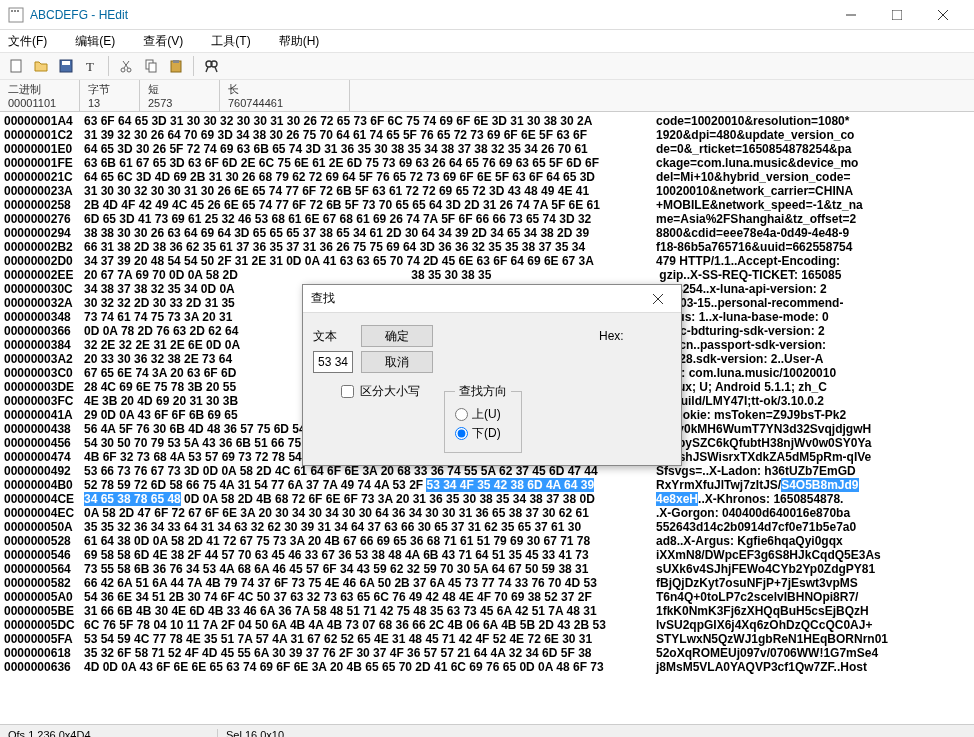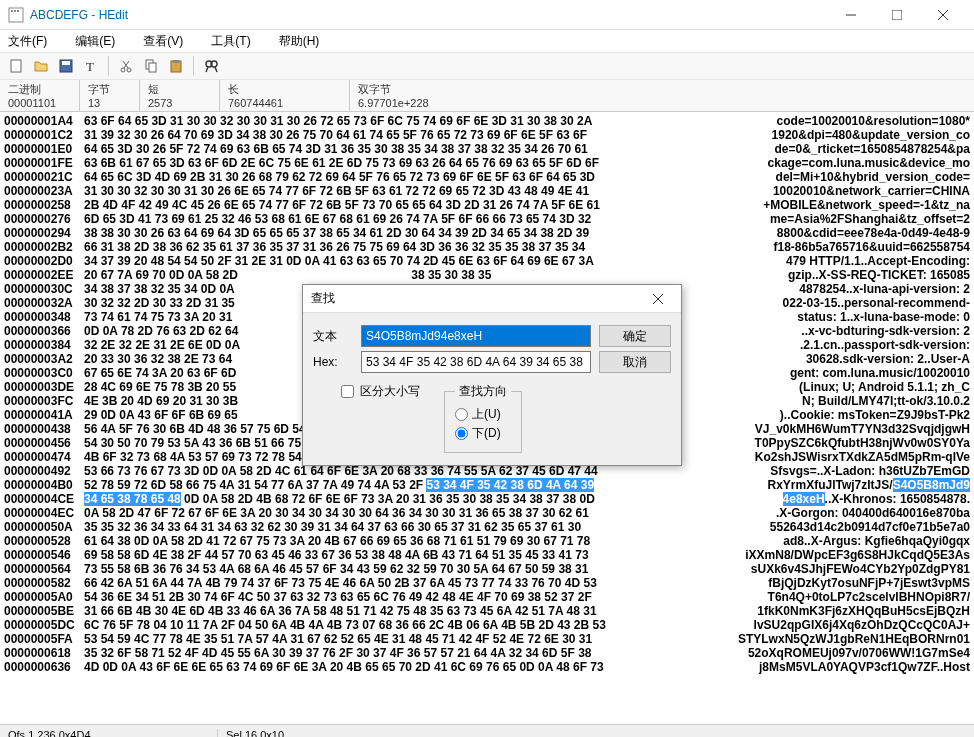--- a/index.html
+++ b/index.html
@@ -15,21 +15,21 @@
 .tbtn{width:24px;height:24px;display:flex;align-items:center;justify-content:center;color:#333}
 .tsep{width:1px;height:20px;background:#ccc;margin:0 4px}
 .infobar{height:32px;display:flex;background:#f8f8f8;border-bottom:1px solid #ccc}
 .infocell{border-right:1px solid #ccc;padding:2px 8px;display:flex;flex-direction:column;justify-content:center;font-size:11px}
 .infocell .lbl{color:#333}
 .infocell .val{color:#333}
 .hexarea{height:612px;overflow:hidden;font-family:Liberation Sans, sans-serif;font-size:12px;line-height:14px;white-space:pre;background:#fff;padding:2px 4px;font-weight:550}
 .hexrow{display:flex}
 .ofs{width:80px;text-align:left}
 .hex{width:572px;text-align:left}
-.asc{flex:1;text-align:right}
+.asc{flex:1;text-align:left}
 .statusbar{height:20px;display:flex;align-items:center;background:#f0f0f0;border-top:1px solid #ccc;font-size:11px}
 .statusbar .cell{padding:0 8px;border-right:1px solid #ccc}
 .hl{background:#3399ff;color:#fff}
 .dialog{position:absolute;left:302px;top:284px;width:380px;background:#f0f0f0;border:1px solid #888;box-shadow:2px 2px 8px rgba(0,0,0,.3)}
 .dlg-title{height:28px;background:#fff;display:flex;align-items:center;padding:0 8px;border-bottom:1px solid #ddd;font-size:12px}
 .dlg-title .t{flex:1}
 .dlg-close{width:30px;height:28px;display:flex;align-items:center;justify-content:center}
 .dlg-body{padding:12px 10px;display:grid;grid-template-columns:40px 1fr 72px;gap:4px 8px;align-items:center;font-size:12px}
 .dlg-body input[type=text]{width:100%;height:22px;padding:2px 4px;border:1px solid #7a7a7a;font-size:12px}
 .dlg-body input.sel{background:#0078d7;color:#fff}
@@ -145,24 +145,20 @@
       <span class="val">13</span>
     </div>
   <div class="infocell" style="width:80px">
       <span class="lbl">短</span>
       <span class="val">2573</span>
     </div>
   <div class="infocell" style="width:130px">
       <span class="lbl">长</span>
       <span class="val">760744461</span>
     </div>
-  <div class="infocell" style="width:120px;border-right:none">
-      <span class="lbl">双字节</span>
-      <span class="val">6.97701e+228</span>
-    </div>
 </div>
 
 <div class="hexarea" id="hexarea"><div class="hexrow"><span class="ofs">00000001A4</span><span class="hex">63 6F 64 65 3D 31 30 30 32 30 30 31 30 26 72 65 73 6F 6C 75 74 69 6F 6E 3D 31 30 38 30 2A</span><span class="asc">code=10020010&amp;resolution=1080*</span></div><div class="hexrow"><span class="ofs">00000001C2</span><span class="hex">31 39 32 30 26 64 70 69 3D 34 38 30 26 75 70 64 61 74 65 5F 76 65 72 73 69 6F 6E 5F 63 6F</span><span class="asc">1920&amp;dpi=480&amp;update_version_co</span></div><div class="hexrow"><span class="ofs">00000001E0</span><span class="hex">64 65 3D 30 26 5F 72 74 69 63 6B 65 74 3D 31 36 35 30 38 35 34 38 37 38 32 35 34 26 70 61</span><span class="asc">de=0&amp;_rticket=1650854878254&amp;pa</span></div><div class="hexrow"><span class="ofs">00000001FE</span><span class="hex">63 6B 61 67 65 3D 63 6F 6D 2E 6C 75 6E 61 2E 6D 75 73 69 63 26 64 65 76 69 63 65 5F 6D 6F</span><span class="asc">ckage=com.luna.music&amp;device_mo</span></div><div class="hexrow"><span class="ofs">000000021C</span><span class="hex">64 65 6C 3D 4D 69 2B 31 30 26 68 79 62 72 69 64 5F 76 65 72 73 69 6F 6E 5F 63 6F 64 65 3D</span><span class="asc">del=Mi+10&amp;hybrid_version_code=</span></div><div class="hexrow"><span class="ofs">000000023A</span><span class="hex">31 30 30 32 30 30 31 30 26 6E 65 74 77 6F 72 6B 5F 63 61 72 72 69 65 72 3D 43 48 49 4E 41</span><span class="asc">10020010&amp;network_carrier=CHINA</span></div><div class="hexrow"><span class="ofs">0000000258</span><span class="hex">2B 4D 4F 42 49 4C 45 26 6E 65 74 77 6F 72 6B 5F 73 70 65 65 64 3D 2D 31 26 74 7A 5F 6E 61</span><span class="asc">+MOBILE&amp;network_speed=-1&amp;tz_na</span></div><div class="hexrow"><span class="ofs">0000000276</span><span class="hex">6D 65 3D 41 73 69 61 25 32 46 53 68 61 6E 67 68 61 69 26 74 7A 5F 6F 66 66 73 65 74 3D 32</span><span class="asc">me=Asia%2FShanghai&amp;tz_offset=2</span></div><div class="hexrow"><span class="ofs">0000000294</span><span class="hex">38 38 30 30 26 63 64 69 64 3D 65 65 65 37 38 65 34 61 2D 30 64 34 39 2D 34 65 34 38 2D 39</span><span class="asc">8800&amp;cdid=eee78e4a-0d49-4e48-9</span></div><div class="hexrow"><span class="ofs">00000002B2</span><span class="hex">66 31 38 2D 38 36 62 35 61 37 36 35 37 31 36 26 75 75 69 64 3D 36 36 32 35 35 38 37 35 34</span><span class="asc">f18-86b5a765716&amp;uuid=662558754</span></div><div class="hexrow"><span class="ofs">00000002D0</span><span class="hex">34 37 39 20 48 54 54 50 2F 31 2E 31 0D 0A 41 63 63 65 70 74 2D 45 6E 63 6F 64 69 6E 67 3A</span><span class="asc">479 HTTP/1.1..Accept-Encoding:</span></div><div class="hexrow"><span class="ofs">00000002EE</span><span class="hex">20 67 7A 69 70 0D 0A 58 2D                                                    38 35 30 38 35</span><span class="asc"> gzip..X-SS-REQ-TICKET: 165085</span></div><div class="hexrow"><span class="ofs">000000030C</span><span class="hex">34 38 37 38 32 35 34 0D 0A                                                    3A 20 32 30 32</span><span class="asc">4878254..x-luna-api-version: 2</span></div><div class="hexrow"><span class="ofs">000000032A</span><span class="hex">30 32 32 2D 30 33 2D 31 35                                                    74 75 73 3A 20</span><span class="asc">022-03-15..personal-recommend-</span></div><div class="hexrow"><span class="ofs">0000000348</span><span class="hex">73 74 61 74 75 73 3A 20 31                                                    3A 20 30 0D 0A</span><span class="asc">status: 1..x-luna-base-mode: 0</span></div><div class="hexrow"><span class="ofs">0000000366</span><span class="hex">0D 0A 78 2D 76 63 2D 62 64                                                    30 32 2E 31 2E</span><span class="asc">..x-vc-bdturing-sdk-version: 2</span></div><div class="hexrow"><span class="ofs">0000000384</span><span class="hex">32 2E 32 2E 31 2E 6E 0D 0A                                                    6F 6E 3A 20 33</span><span class="asc">.2.1.cn..passport-sdk-version:</span></div><div class="hexrow"><span class="ofs">00000003A2</span><span class="hex">20 33 30 36 32 38 2E 73 64                                                    32 2E 2E 55 73</span><span class="asc"> 30628.sdk-version: 2..User-A</span></div><div class="hexrow"><span class="ofs">00000003C0</span><span class="hex">67 65 6E 74 3A 20 63 6F 6D                                                    30 32 30 30 31</span><span class="asc">gent: com.luna.music/10020010</span></div><div class="hexrow"><span class="ofs">00000003DE</span><span class="hex">28 4C 69 6E 75 78 3B 20 55                                                    31 2E 31 3B 20</span><span class="asc">(Linux; U; Android 5.1.1; zh_C</span></div><div class="hexrow"><span class="ofs">00000003FC</span><span class="hex">4E 3B 20 4D 69 20 31 30 3B                                                    30 2E 30 2E 32</span><span class="asc">N; Build/LMY47I;tt-ok/3.10.0.2</span></div><div class="hexrow"><span class="ofs">000000041A</span><span class="hex">29 0D 0A 43 6F 6F 6B 69 65                                                    73 54 2D 50 6B</span><span class="asc">)..Cookie: msToken=Z9J9bsT-Pk2</span></div><div class="hexrow"><span class="ofs">0000000438</span><span class="hex">56 4A 5F 76 30 6B 4D 48 36 57 75 6D 54 37 59 4E 33 64 33 32 53 76 71 6A 64 6A 67 77 48 54</span><span class="asc">VJ_v0kMH6WumT7YN3d32SvqjdjgwH</span></div><div class="hexrow"><span class="ofs">0000000456</span><span class="hex">54 30 50 70 79 53 5A 43 36 6B 51 66 75 62 74 48 33 38 6E 6A 57 76 30 77 30 53 59 30 59 61</span><span class="asc">T0PpySZC6kQfubtH38njWv0w0SY0Ya</span></div><div class="hexrow"><span class="ofs">0000000474</span><span class="hex">4B 6F 32 73 68 4A 53 57 69 73 72 78 54 58 64 6B 5A 41 35 64 4D 35 70 52 6D 2D 71 49 56 65</span><span class="asc">Ko2shJSWisrxTXdkZA5dM5pRm-qIVe</span></div><div class="hexrow"><span class="ofs">0000000492</span><span class="hex">53 66 73 76 67 73 3D 0D 0A 58 2D 4C 61 64 6F 6E 3A 20 68 33 36 74 55 5A 62 37 45 6D 47 44</span><span class="asc">Sfsvgs=..X-Ladon: h36tUZb7EmGD</span></div><div class="hexrow"><span class="ofs">00000004B0</span><span class="hex">52 78 59 72 6D 58 66 75 4A 31 54 77 6A 37 7A 49 74 4A 53 2F <span class="hl">53 34 4F 35 42 38 6D 4A 64 39</span></span><span class="asc">RxYrmXfuJlTwj7zItJS/<span class="hl">S4O5B8mJd9</span></span></div><div class="hexrow"><span class="ofs">00000004CE</span><span class="hex"><span class="hl">34 65 38 78 65 48</span> 0D 0A 58 2D 4B 68 72 6F 6E 6F 73 3A 20 31 36 35 30 38 35 34 38 37 38 0D</span><span class="asc"><span class="hl">4e8xeH</span>..X-Khronos: 1650854878.</span></div><div class="hexrow"><span class="ofs">00000004EC</span><span class="hex">0A 58 2D 47 6F 72 67 6F 6E 3A 20 30 34 30 34 30 30 64 36 34 30 30 31 36 65 38 37 30 62 61</span><span class="asc">.X-Gorgon: 040400d640016e870ba</span></div><div class="hexrow"><span class="ofs">000000050A</span><span class="hex">35 35 32 36 34 33 64 31 34 63 32 62 30 39 31 34 64 37 63 66 30 65 37 31 62 35 65 37 61 30</span><span class="asc">552643d14c2b0914d7cf0e71b5e7a0</span></div><div class="hexrow"><span class="ofs">0000000528</span><span class="hex">61 64 38 0D 0A 58 2D 41 72 67 75 73 3A 20 4B 67 66 69 65 36 68 71 61 51 79 69 30 67 71 78</span><span class="asc">ad8..X-Argus: Kgfie6hqaQyi0gqx</span></div><div class="hexrow"><span class="ofs">0000000546</span><span class="hex">69 58 58 6D 4E 38 2F 44 57 70 63 45 46 33 67 36 53 38 48 4A 6B 43 71 64 51 35 45 33 41 73</span><span class="asc">iXXmN8/DWpcEF3g6S8HJkCqdQ5E3As</span></div><div class="hexrow"><span class="ofs">0000000564</span><span class="hex">73 55 58 6B 36 76 34 53 4A 68 6A 46 45 57 6F 34 43 59 62 32 59 70 30 5A 64 67 50 59 38 31</span><span class="asc">sUXk6v4SJhjFEWo4CYb2Yp0ZdgPY81</span></div><div class="hexrow"><span class="ofs">0000000582</span><span class="hex">66 42 6A 51 6A 44 7A 4B 79 74 37 6F 73 75 4E 46 6A 50 2B 37 6A 45 73 77 74 33 76 70 4D 53</span><span class="asc">fBjQjDzKyt7osuNFjP+7jEswt3vpMS</span></div><div class="hexrow"><span class="ofs">00000005A0</span><span class="hex">54 36 6E 34 51 2B 30 74 6F 4C 50 37 63 32 73 63 65 6C 76 49 42 48 4E 4F 70 69 38 52 37 2F</span><span class="asc">T6n4Q+0toLP7c2scelvIBHNOpi8R7/</span></div><div class="hexrow"><span class="ofs">00000005BE</span><span class="hex">31 66 6B 4B 30 4E 6D 4B 33 46 6A 36 7A 58 48 51 71 42 75 48 35 63 73 45 6A 42 51 7A 48 31</span><span class="asc">1fkK0NmK3Fj6zXHQqBuH5csEjBQzH</span></div><div class="hexrow"><span class="ofs">00000005DC</span><span class="hex">6C 76 5F 78 04 10 11 7A 2F 04 50 6A 4B 4A 4B 73 07 68 36 66 2C 4B 06 6A 4B 5B 2D 43 2B 53</span><span class="asc">lvSU2qpGIX6j4Xq6zOhDzQCcQC0AJ+</span></div><div class="hexrow"><span class="ofs">00000005FA</span><span class="hex">53 54 59 4C 77 78 4E 35 51 7A 57 4A 31 67 62 52 65 4E 31 48 45 71 42 4F 52 4E 72 6E 30 31</span><span class="asc">STYLwxN5QzWJ1gbReN1HEqBORNrn01</span></div><div class="hexrow"><span class="ofs">0000000618</span><span class="hex">35 32 6F 58 71 52 4F 4D 45 55 6A 30 39 37 76 2F 30 37 4F 36 57 57 21 64 4A 32 34 6D 5F 38</span><span class="asc">52oXqROMEUj097v/0706WW!1G7mSe4</span></div><div class="hexrow"><span class="ofs">0000000636</span><span class="hex">4D 0D 0A 43 6F 6E 6E 65 63 74 69 6F 6E 3A 20 4B 65 65 70 2D 41 6C 69 76 65 0D 0A 48 6F 73</span><span class="asc">j8MsM5VLA0YAQVP3cf1Qw7ZF..Host</span></div></div>
 
 <div class="statusbar">
   <div class="cell" style="width:218px">Ofs 1,236  0x4D4</div>
   <div class="cell" style="flex:1;border-right:none">Sel 16  0x10</div>
 </div>
 
 <div class="dialog">
@@ -170,21 +166,20 @@
     <span class="t">查找</span>
     <div class="dlg-close">
         <svg width="10" height="10">
           <line x1="0" y1="0" x2="10" y2="10" stroke="#333"></line>
           <line x1="10" y1="0" x2="0" y2="10" stroke="#333"></line>
         </svg>
       </div>
   </div>
   <div class="dlg-body">
     <span>文本</span>
-    <input type="text" class="sel" value="S4O5B8mJd94e8xeH" style="">
     <button class="dlg-btn">确定</button>
     <span>Hex:</span>
     <input type="text" value="53 34 4F 35 42 38 6D 4A 64 39 34 65 38 78 65 4" style="">
     <button class="dlg-btn">取消</button>
     <div class="dlg-row2">
       <label class="dlg-check">
           <input type="checkbox" style=""> 
           <span>区分大小写</span>
         </label>
       <fieldset>

